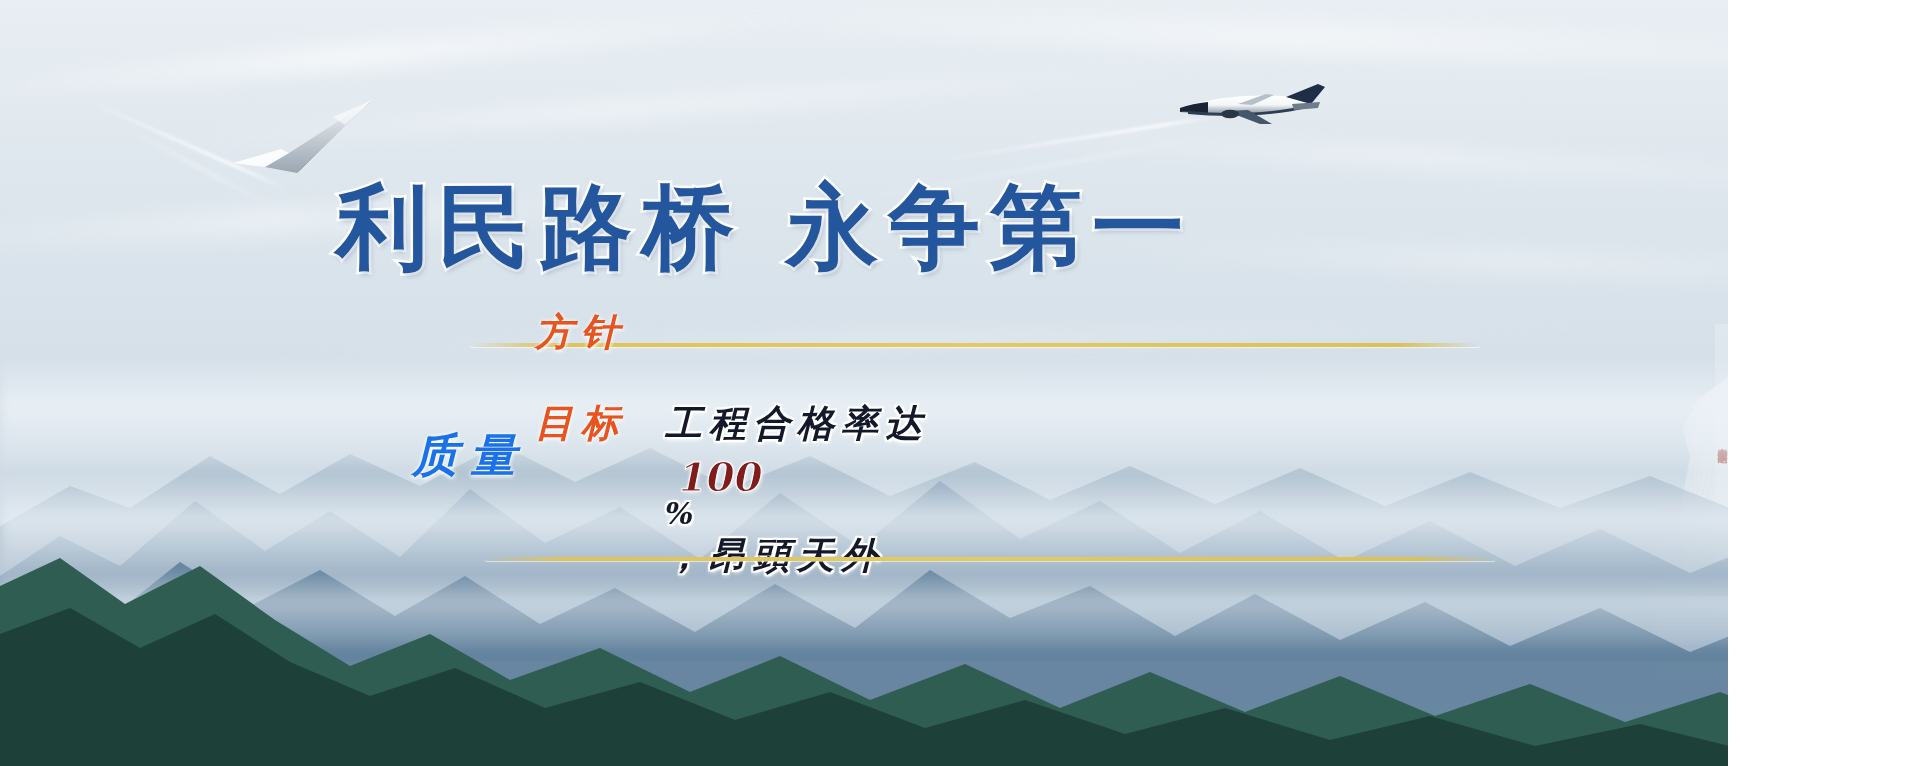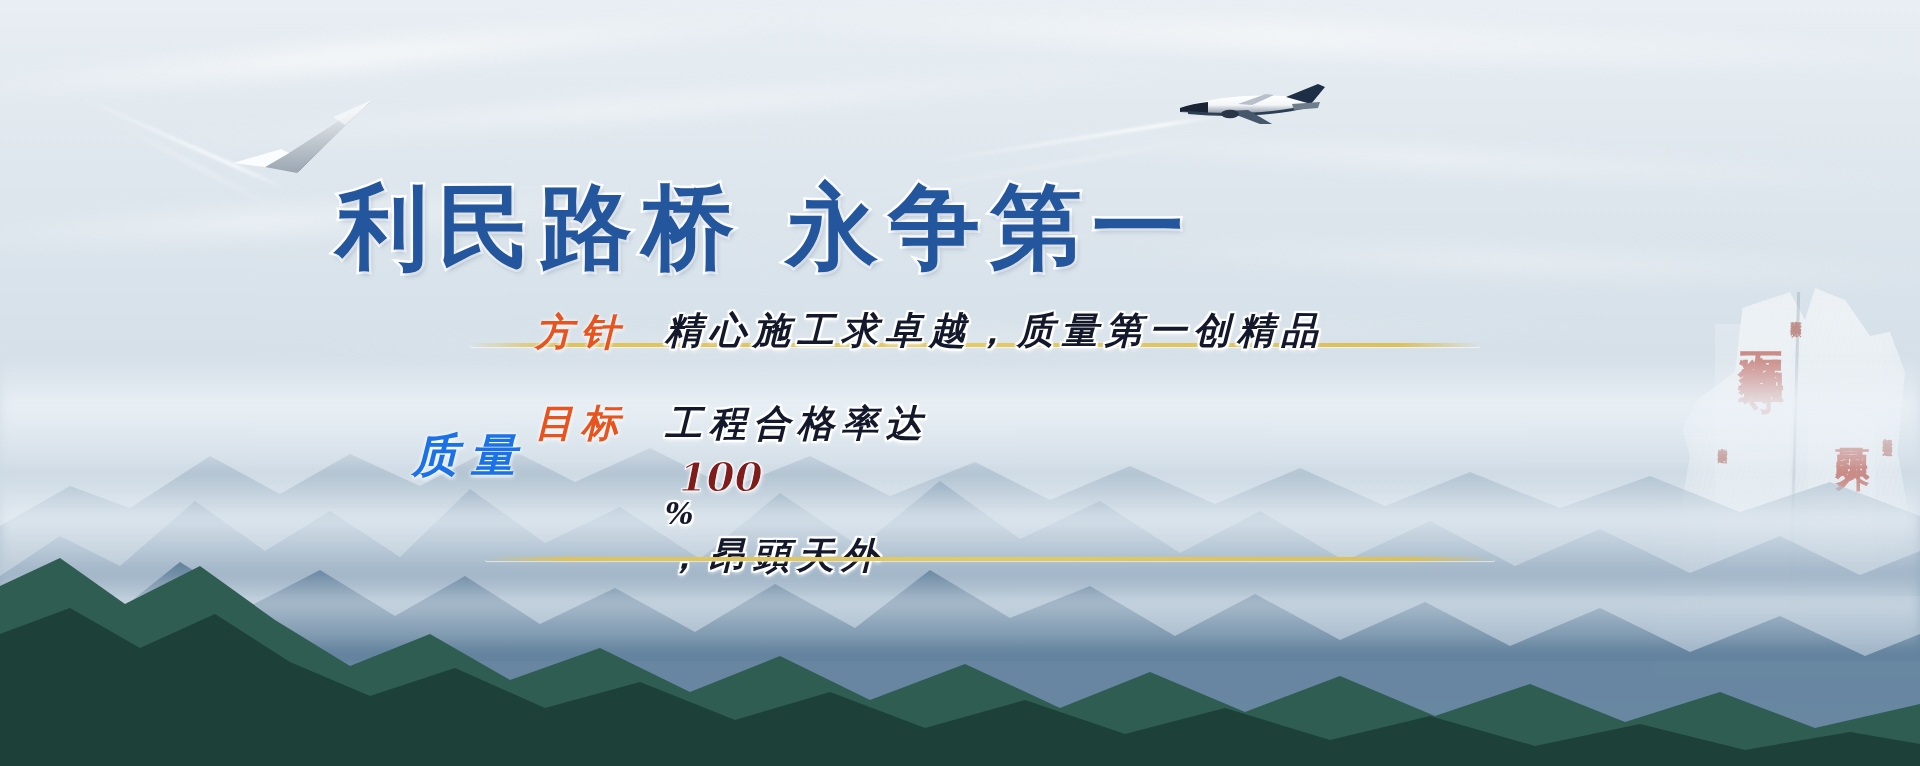--- a/index.html
+++ b/index.html
@@ -1,20 +1,20 @@
 <!DOCTYPE html>
 <html><head>
 <meta charset="utf-8">
 <style>
   html,body{margin:0;padding:0;background:#fff;}
   body{font-family:"Liberation Sans",sans-serif;}
 
   #banner{
     position:relative;
-    width:1920px;
+    width:1728px;
     height:766px;
     overflow:hidden;
     background:#dbe3ea;
   }
 
   
   .sky{
     position:absolute;inset:0;
     background:
       linear-gradient(180deg,
@@ -346,21 +346,20 @@
   </div>
 
   <div id="content">
 
     <div id="headline">利民路桥 永争第一</div>
 
     <div id="rule-top" class="rule"></div>
 
     <div id="label-fangzhen" class="cal label-orange">方针</div>
 
-    <div id="slogan-1" class="cal ink">精心施工求卓越，质量第一创精品</div>
 
     <div id="label-zhiliang" class="cal">质量</div>
 
     <div id="label-mubiao" class="cal label-orange">目标</div>
 
     <div id="slogan-2" class="cal ink">
       <span>工程合格率达</span>
       <span id="pct-100">100</span>
       <span id="pct-sign">%</span>
       <span>，昂頭天外</span>

